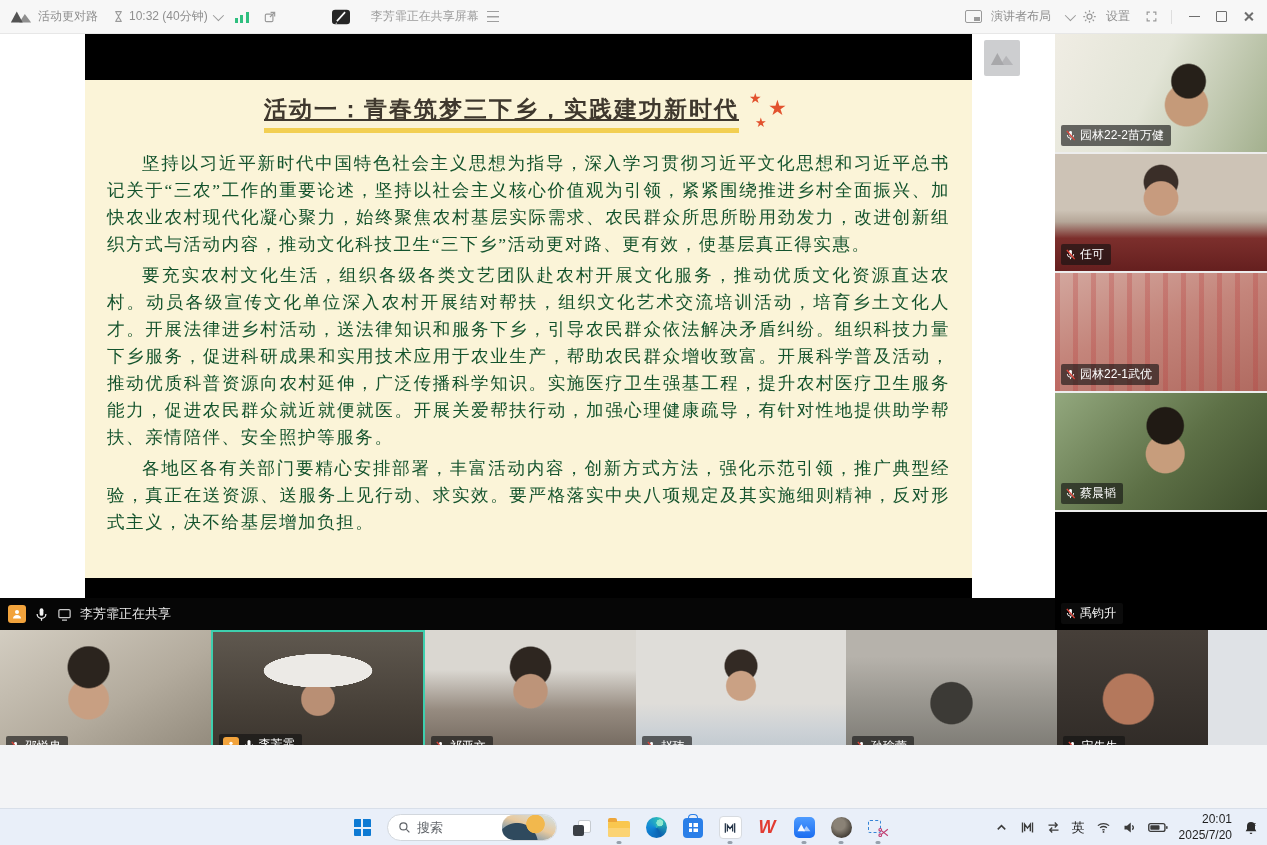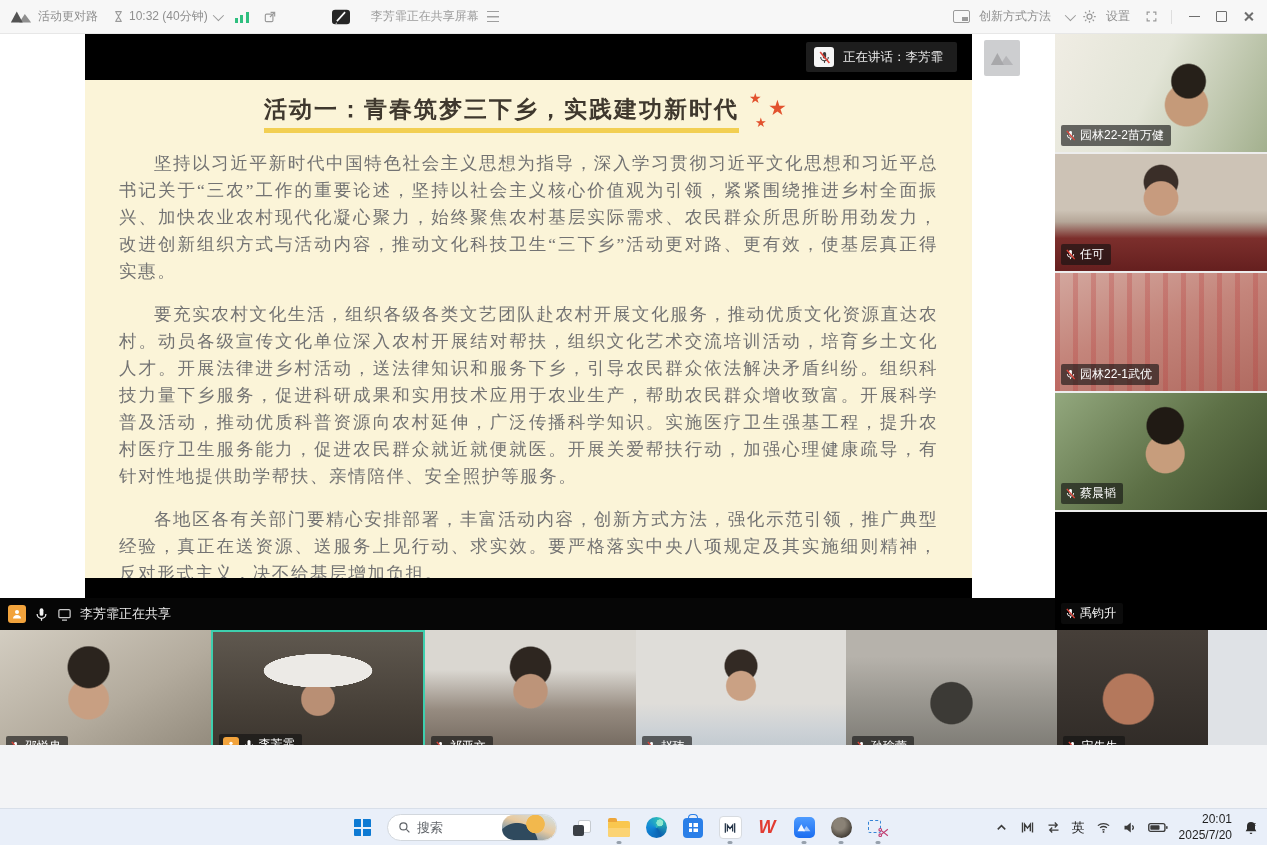--- a/index.html
+++ b/index.html
@@ -41,29 +41,29 @@
   .i-close::before{transform:rotate(45deg);}
   .i-close::after{transform:rotate(-45deg);}
 
   
   .stage{position:absolute;left:0;top:34px;width:1055px;height:596px;background:#ffffff;}
   .share{position:absolute;left:85px;top:0;width:887px;height:564px;background:#000;}
   .slide{position:absolute;left:0;top:46px;width:887px;height:498px;background:#fbf4d8;
     box-sizing:border-box;padding:0 18px;overflow:hidden;}
   .slide-title-row{display:flex;justify-content:center;align-items:flex-start;gap:10px;margin-top:14px;}
   .slide-title{margin:0;font-size:23px;font-weight:bold;color:#3f382e;letter-spacing:2px;
-    border-bottom:5px solid #f2cf52;padding-bottom:3px;display:inline-block;}
+    border-bottom:5px solid #f2cf52;padding-bottom:3px;display:inline-block;text-decoration:underline;}
   .stars{position:relative;width:44px;height:40px;flex:0 0 auto;}
   .stars i{position:absolute;font-style:normal;color:#e2522e;line-height:1;}
   .star-a{font-size:14px;left:0;top:-3px;color:#e86a36;}
   .star-b{font-size:21px;left:19px;top:3px;}
   .star-c{font-size:13px;left:6px;top:22px;}
   .slide-body{margin-top:16px;}
-  .slide-body p{margin:16px;text-indent:2em;text-align:justify;font-size:17.5px;line-height:27px;
-    color:#737373;letter-spacing:1.6px;font-family:"Liberation Serif","DejaVu Serif",serif;}
+  .slide-body p{margin:4px;text-indent:2em;text-align:justify;font-size:17.5px;line-height:27px;
+    color:#14532d;letter-spacing:1.6px;font-family:"Liberation Serif","DejaVu Serif",serif;}
 
   .speaker-toast{position:absolute;left:806px;top:8px;height:30px;display:flex;align-items:center;gap:9px;
     background:rgba(32,32,32,0.92);border-radius:2px;padding:0 14px 0 8px;z-index:3;}
   .toast-mic{width:20px;height:20px;background:#f5f5f5;border-radius:3px;display:flex;align-items:center;
     justify-content:center;color:#3a3a3a;}
   .toast-mic svg{width:13px;height:13px;}
   .toast-label{color:#ececec;font-size:12.5px;white-space:nowrap;}
   .watermark{position:absolute;left:984px;top:6px;width:36px;height:36px;background:#cdced0;border-radius:2px;
     display:flex;align-items:center;justify-content:center;color:#a5a5a8;z-index:2;}
   .watermark svg{width:24px;height:15px;}
@@ -221,21 +221,21 @@
         <svg viewBox="0 0 24 22" width="100%" height="100%">
           <rect x="1" y="2" width="22" height="18" rx="4" fill="#262626"></rect>
           <path d="M7 16 L17 5" stroke="#fff" stroke-width="2"></path>
           <path d="M6.2 17.6l-1 2 2.2-1z" fill="#fff"></path>
         </svg>
       </span>
     <span class="tb-text tb-share-title">李芳霏正在共享屏幕</span>
     <span class="i-menu"></span>
     <div class="tb-right">
       <span class="i-layout"></span>
-      <span class="tb-text">创新方式方法</span>
+      <span class="tb-text">演讲者布局</span>
       <span class="chev-down"></span>
       <span class="ic i-gear">
           <svg viewBox="0 0 24 24" width="100%" height="100%" fill="none" stroke="currentColor" stroke-width="2">
             <circle cx="12" cy="12" r="4"></circle>
             <path d="M12 2v3M12 19v3M2 12h3M19 12h3M4.9 4.9L7 7M17 17l2.1 2.1M19.1 4.9L17 7M7 17l-2.1 2.1"></path>
           </svg>
         </span>
       <span class="tb-text">设置</span>
       <span class="ic i-fullscreen">
           <svg viewBox="0 0 24 24" width="100%" height="100%" fill="none" stroke="currentColor" stroke-width="2.2">
@@ -267,33 +267,20 @@
           </span>
         </div>
         <div class="slide-body">
           <p>坚持以习近平新时代中国特色社会主义思想为指导，深入学习贯彻习近平文化思想和习近平总书记关于“三农”工作的重要论述，坚持以社会主义核心价值观为引领，紧紧围绕推进乡村全面振兴、加快农业农村现代化凝心聚力，始终聚焦农村基层实际需求、农民群众所思所盼用劲发力，改进创新组织方式与活动内容，推动文化科技卫生“三下乡”活动更对路、更有效，使基层真正得实惠。</p>
           <p>要充实农村文化生活，组织各级各类文艺团队赴农村开展文化服务，推动优质文化资源直达农村。动员各级宣传文化单位深入农村开展结对帮扶，组织文化艺术交流培训活动，培育乡土文化人才。开展法律进乡村活动，送法律知识和服务下乡，引导农民群众依法解决矛盾纠纷。组织科技力量下乡服务，促进科研成果和实用技术应用于农业生产，帮助农民群众增收致富。开展科学普及活动，推动优质科普资源向农村延伸，广泛传播科学知识。实施医疗卫生强基工程，提升农村医疗卫生服务能力，促进农民群众就近就便就医。开展关爱帮扶行动，加强心理健康疏导，有针对性地提供助学帮扶、亲情陪伴、安全照护等服务。</p>
           <p>各地区各有关部门要精心安排部署，丰富活动内容，创新方式方法，强化示范引领，推广典型经验，真正在送资源、送服务上见行动、求实效。要严格落实中央八项规定及其实施细则精神，反对形式主义，决不给基层增加负担。</p>
         </div>
       </div>
     </div>
 
-    <div class="speaker-toast">
-      <span class="toast-mic">
-          <span class="ic" style="width:13px;height:13px;">
-            <svg viewBox="0 0 24 24" width="100%" height="100%">
-              <rect x="9" y="2" width="6" height="12" rx="3" fill="currentColor"></rect>
-              <path d="M5 11a7 7 0 0 0 14 0" fill="none" stroke="currentColor" stroke-width="2"></path>
-              <path d="M12 18v4" stroke="currentColor" stroke-width="2"></path>
-              <line x1="4" y1="2" x2="21" y2="22" stroke="#e0443a" stroke-width="3"></line>
-            </svg>
-          </span>
-        </span>
-      <span class="toast-label">正在讲话：李芳霏</span>
-    </div>
     <div class="watermark">
       <span class="ic" style="width:24px;height:15px;">
           <svg viewBox="0 0 26 16" width="100%" height="100%">
             <path d="M1 15 L8 2 L15 15 Z" fill="currentColor" opacity="0.95"></path>
             <path d="M11 15 L17.5 5 L25 15 Z" fill="currentColor" opacity="0.6"></path>
           </svg>
         </span>
     </div>
 
     <div class="presenter-bar">

